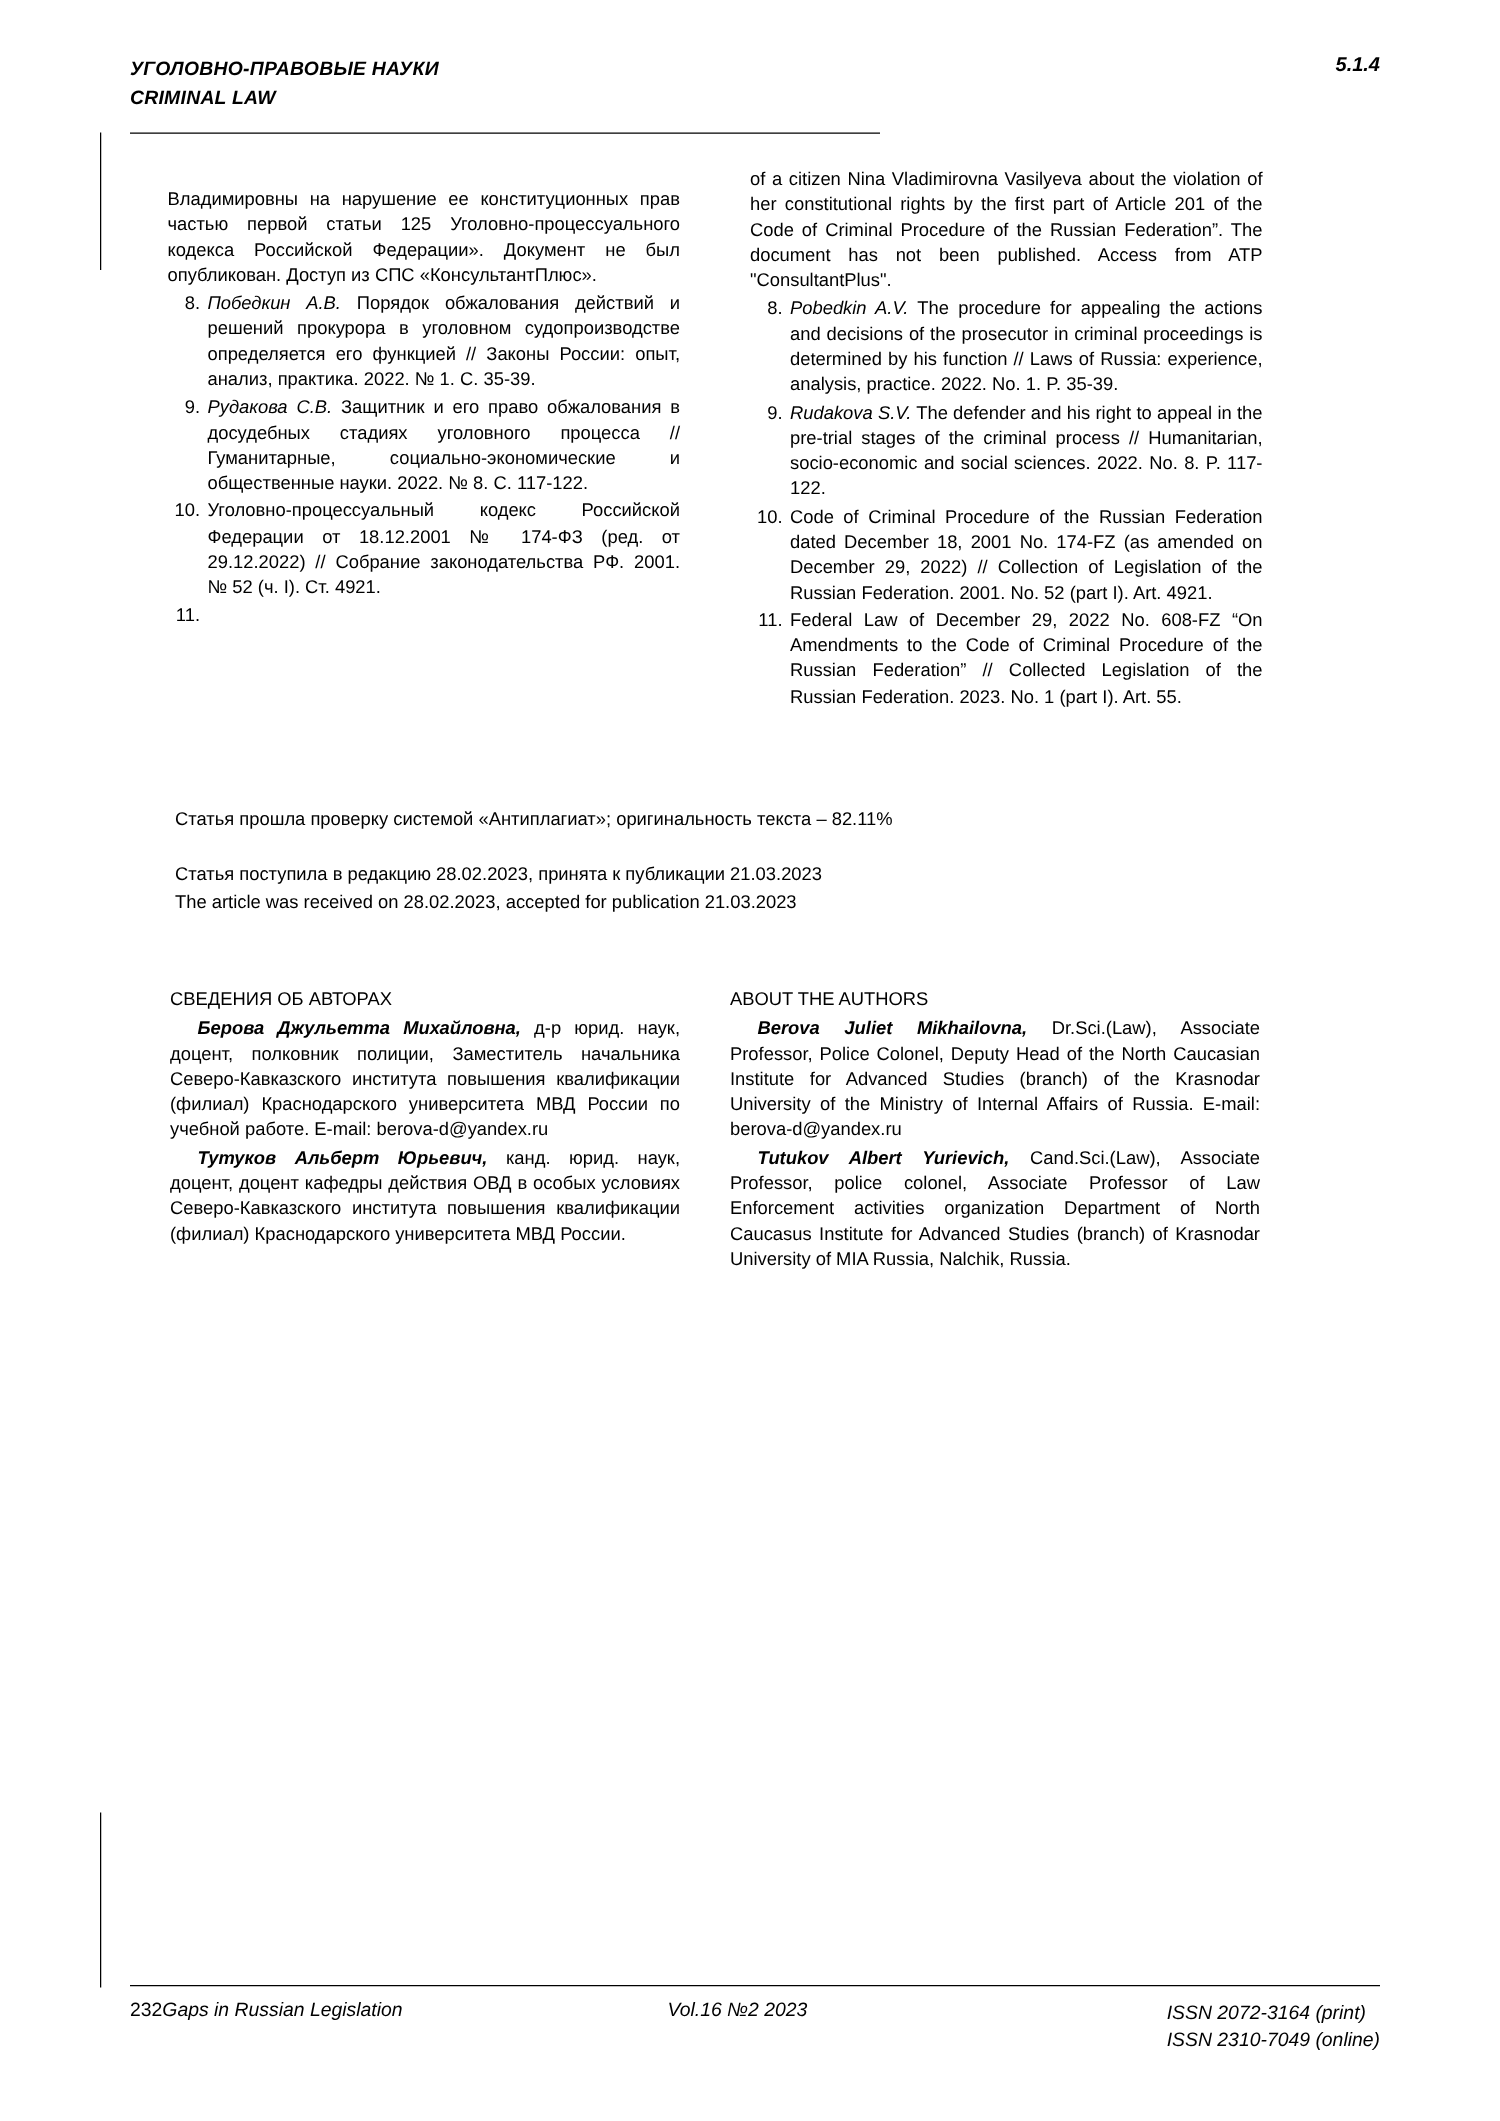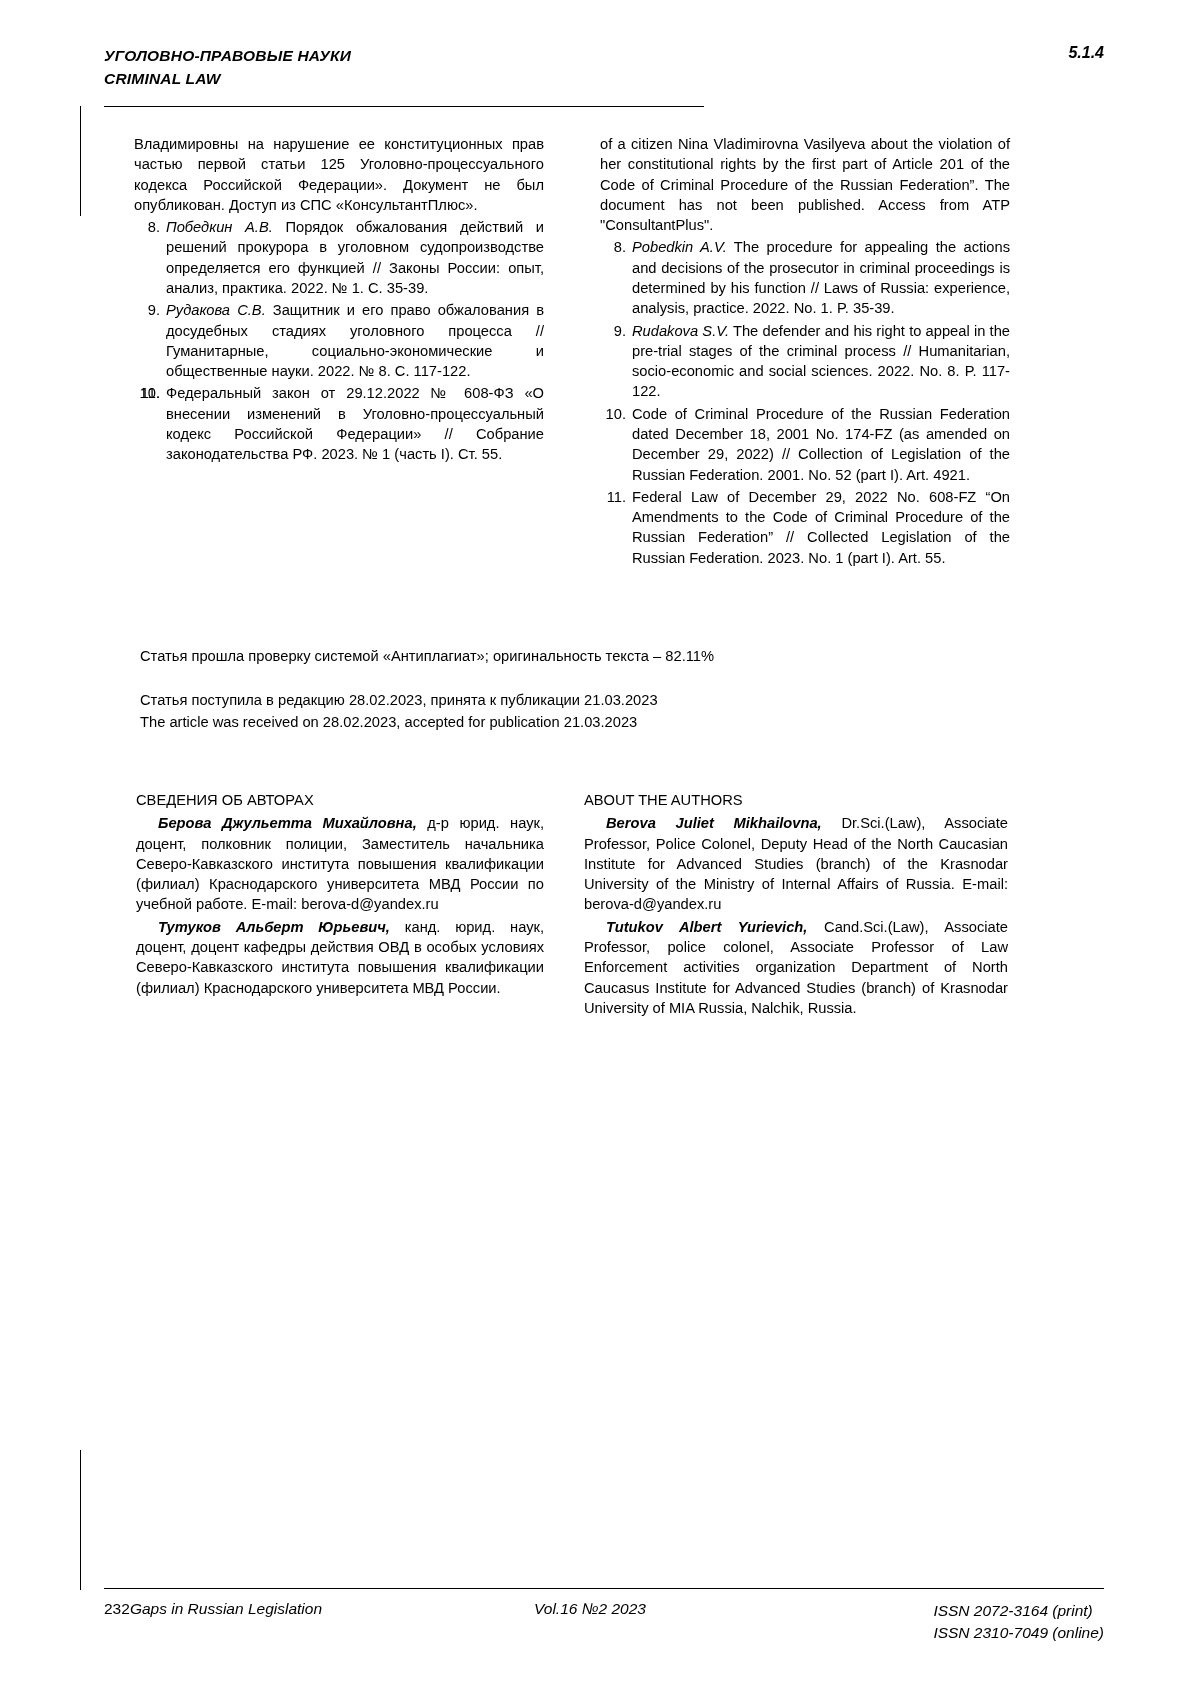--- a/index.html
+++ b/index.html
@@ -71,21 +71,21 @@
 
   
   .col {
     position: absolute;
     top: 134px;
     width: 410px;
     font-size: 14.7px;
     line-height: 1.38;
     text-align: justify;
   }
-  .col-left { left: 134px; }
+  .col-left { left: 134px; margin-top: 16px; }
   .col-right { left: 600px; }
 
   .para-cont {
     margin: 0 0 0 0;
     text-align: justify;
   }
 
   ol.refs {
     list-style: none;
     margin: 0;
@@ -187,22 +187,22 @@
   </div>
   <div class="header-rule"></div>
   <div class="left-rule-top"></div>
   <div class="left-rule-bottom"></div>
 
   <div class="col col-left">
     <p class="para-cont">Владимировны на нарушение ее конституционных прав частью первой статьи 125 Уголовно-процессуального кодекса Российской Федерации». Документ не был опубликован. Доступ из СПС «КонсультантПлюс».</p>
     <ol class="refs" id="refs-ru">
         <li><span class="num">8.</span><span class="ital">Победкин А.В.</span><span> Порядок обжалования действий и решений прокурора в уголовном судопроизводстве определяется его функцией // Законы России: опыт, анализ, практика. 2022. № 1. С. 35-39.</span></li>
         <li><span class="num">9.</span><span class="ital">Рудакова С.В.</span><span> Защитник и его право обжалования в досудебных стадиях уголовного процесса // Гуманитарные, социально-экономические и общественные науки. 2022. № 8. С. 117-122.</span></li>
-        <li><span class="num">10.</span></li>
-        <li><span class="num">11.</span><span>Федеральный закон от 29.12.2022 № 608-ФЗ «О внесении изменений в Уголовно-процессуальный кодекс Российской Федерации» // Собрание законодательства РФ. 2023. № 1 (часть I). Ст. 55.</span></li>
+        <li><span class="num">10.</span><span>Уголовно-процессуальный кодекс Российской Федерации от 18.12.2001 № 174-ФЗ (ред. от 29.12.2022) // Собрание законодательства РФ. 2001. № 52 (ч. I). Ст. 4921.</span></li>
+        <li><span class="num">11.</span></li>
       </ol>
   </div>
 
   <div class="col col-right">
     <p class="para-cont">of a citizen Nina Vladimirovna Vasilyeva about the violation of her constitutional rights by the first part of Article 201 of the Code of Criminal Procedure of the Russian Federation”. The document has not been published. Access from ATP "ConsultantPlus".</p>
     <ol class="refs" id="refs-en">
         <li><span class="num">8.</span><span class="ital">Pobedkin A.V.</span><span> The procedure for appealing the actions and decisions of the prosecutor in criminal proceedings is determined by his function // Laws of Russia: experience, analysis, practice. 2022. No. 1. P. 35-39.</span></li>
         <li><span class="num">9.</span><span class="ital">Rudakova S.V.</span><span> The defender and his right to appeal in the pre-trial stages of the criminal process // Humanitarian, socio-economic and social sciences. 2022. No. 8. P. 117-122.</span></li>
         <li><span class="num">10.</span><span>Code of Criminal Procedure of the Russian Federation dated December 18, 2001 No. 174-FZ (as amended on December 29, 2022) // Collection of Legislation of the Russian Federation. 2001. No. 52 (part I). Art. 4921.</span></li>
         <li><span class="num">11.</span><span>Federal Law of December 29, 2022 No. 608-FZ “On Amendments to the Code of Criminal Procedure of the Russian Federation” // Collected Legislation of the Russian Federation. 2023. No. 1 (part I). Art. 55.</span></li>

